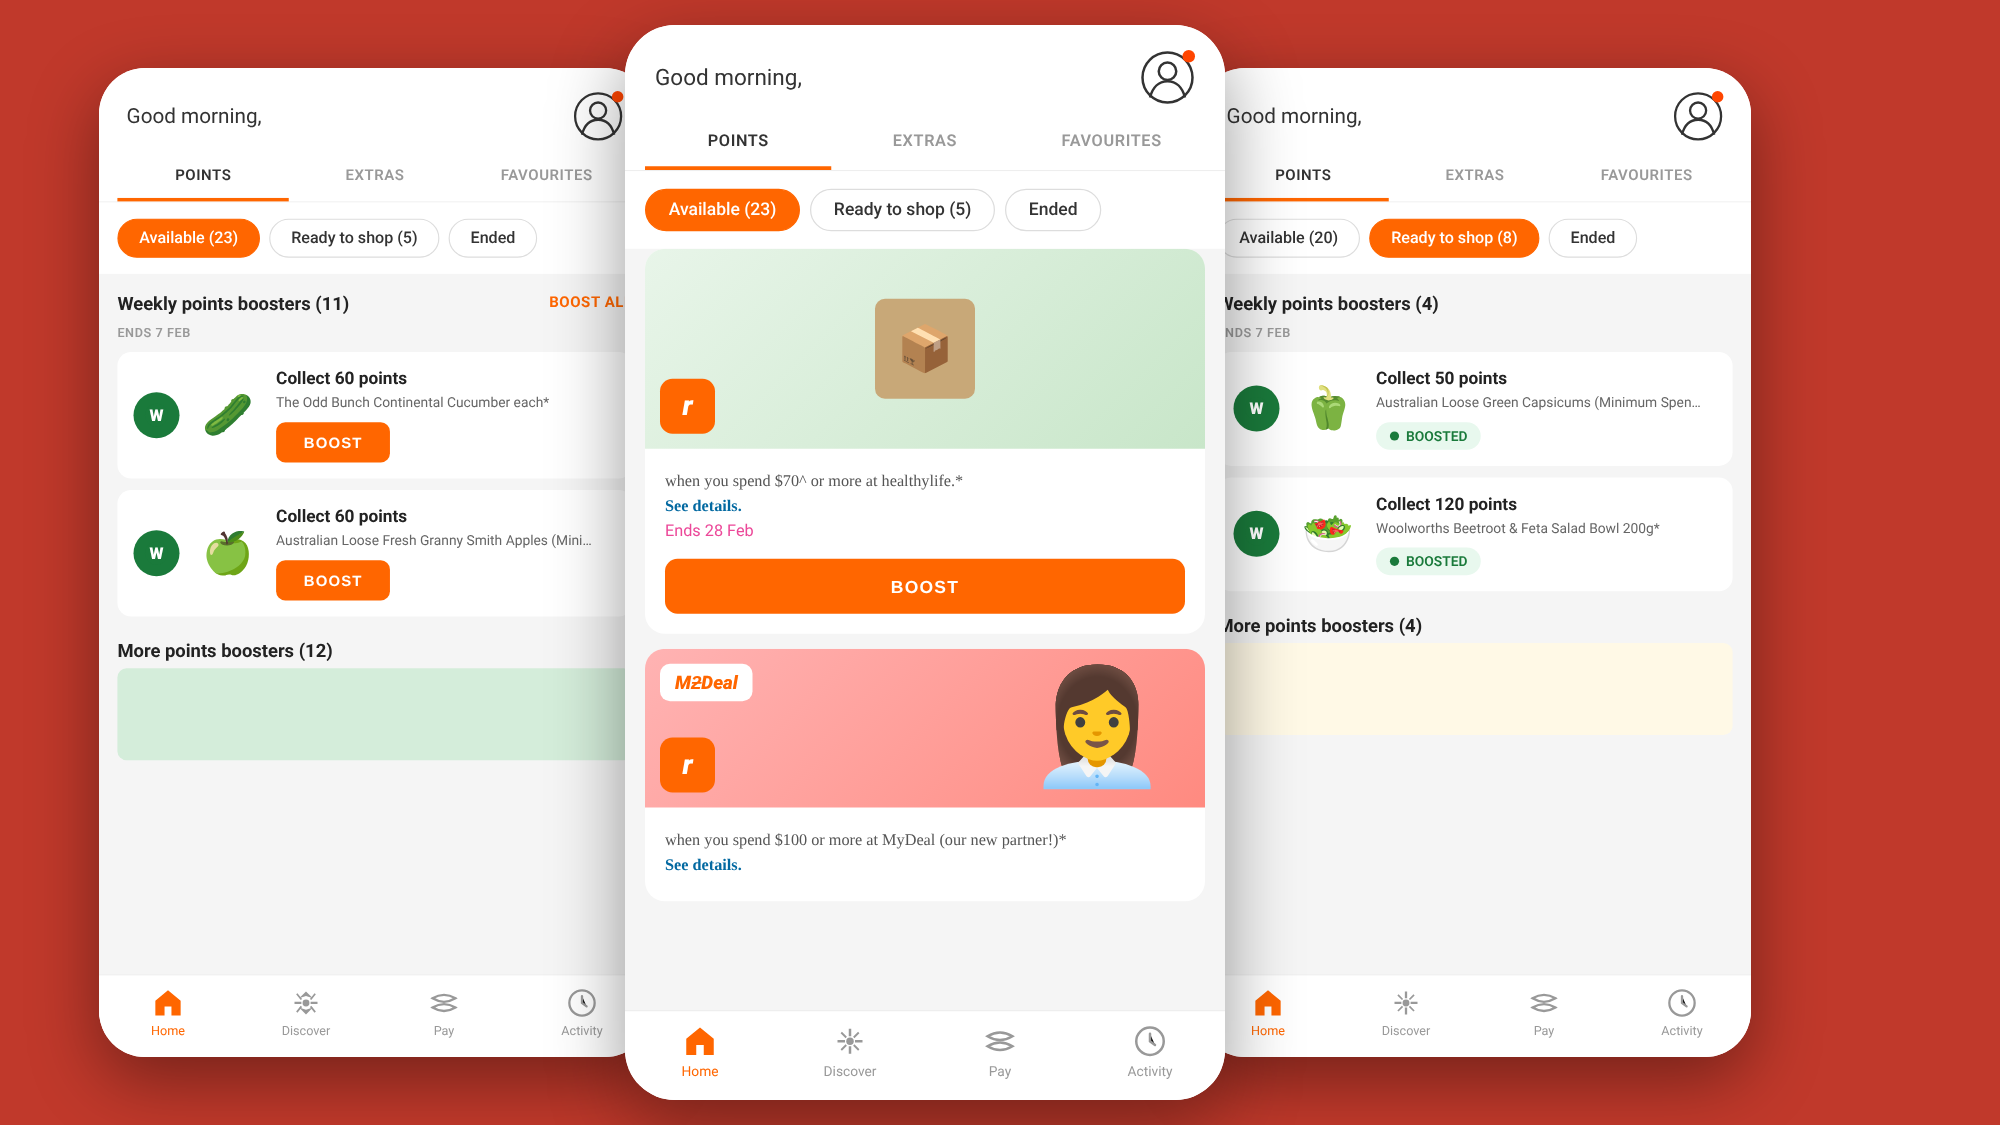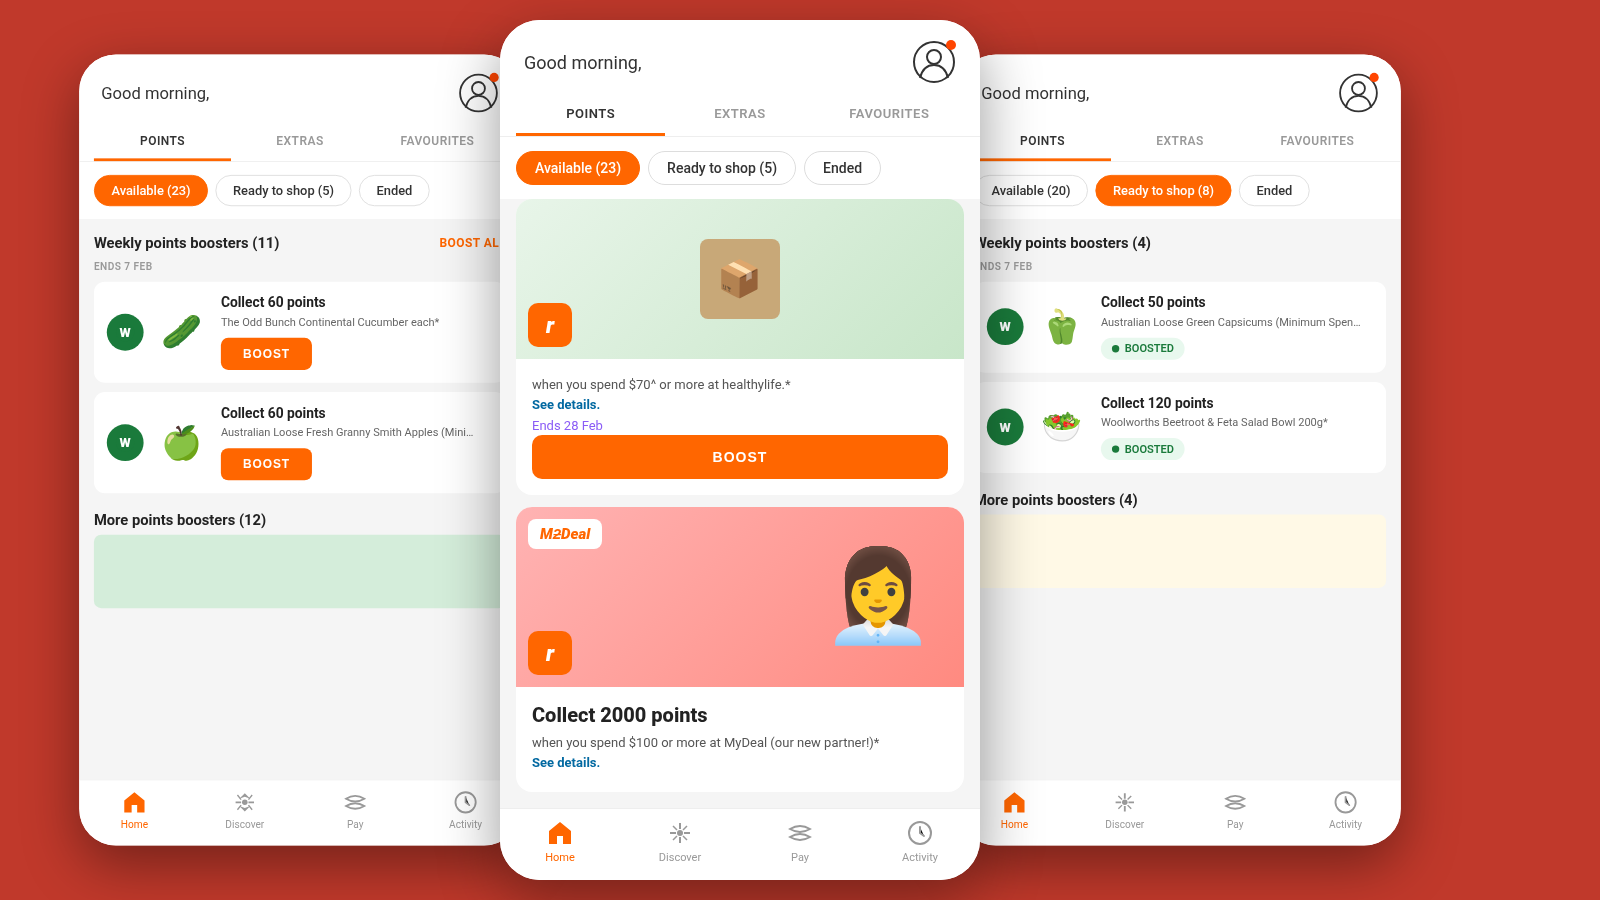--- a/index.html
+++ b/index.html
@@ -241,29 +241,30 @@
       font-size: 20px;
       font-weight: 800;
       color: #222;
       margin-bottom: 6px;
     }
     .partner-card-desc {
       font-size: 13px;
       color: #555;
       line-height: 1.5;
       margin-bottom: 4px;
+      font-family: Liberation Serif, serif;
     }
     .partner-card-desc strong {
       font-weight: 700;
       color: #0369a1;
     }
     .partner-card-ends {
       font-size: 13px;
-      color: #8b5cf6;
-      margin-bottom: 2px;
+      color: #ec4899;
+      margin-bottom: 14px;
     }
     .boost-btn-full {
       background: #ff6600;
       color: #fff;
       border: none;
       border-radius: 10px;
       padding: 14px;
       font-size: 14px;
       font-weight: 700;
       letter-spacing: 1px;
@@ -338,21 +339,21 @@
       background: #c8a878;
       border-radius: 8px;
       display: flex;
       align-items: center;
       justify-content: center;
       font-size: 36px;
     }
     
     .mydeal-bg {
       background: linear-gradient(135deg, #ffb3b3 0%, #ff8a80 100%);
-      height: 180px;
+      height: 127px;
       position: relative;
       display: flex;
       align-items: center;
       justify-content: flex-end;
       padding-right: 20px;
     }
     .mydeal-logo-overlay {
       position: absolute;
       top: 12px;
       left: 12px;
@@ -548,21 +549,20 @@
           </div>
         </div>
 
         <div class="card-full-width">
           <div class="mydeal-bg">
             <div class="mydeal-logo-overlay" style="font-weight:900;font-style:italic;">MƻDeal</div>
             <span style="font-size:90px;line-height:1;margin-right:10px;">👩‍💼</span>
             <div class="r-logo" style="bottom:12px;left:12px;">r</div>
           </div>
           <div class="partner-card-body">
-            <div class="partner-card-title">Collect 2000 points</div>
             <div class="partner-card-desc">
               when you spend $100 or more at MyDeal (our new partner!)*<br>
               <strong>See details.</strong>
             </div>
           </div>
         </div>
 
       </div>
 
       <div class="bottom-nav">

